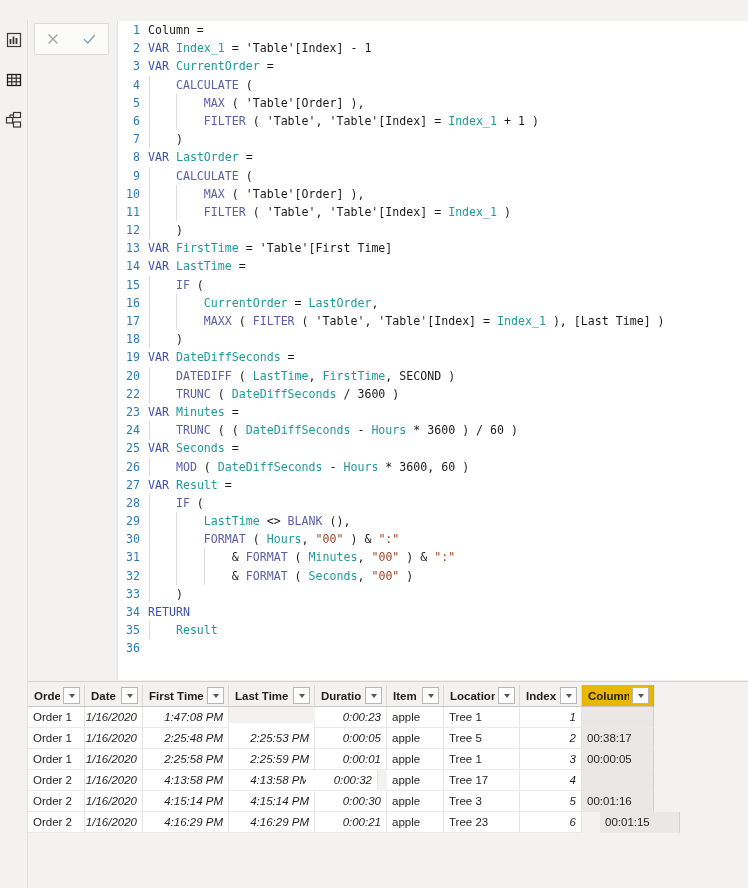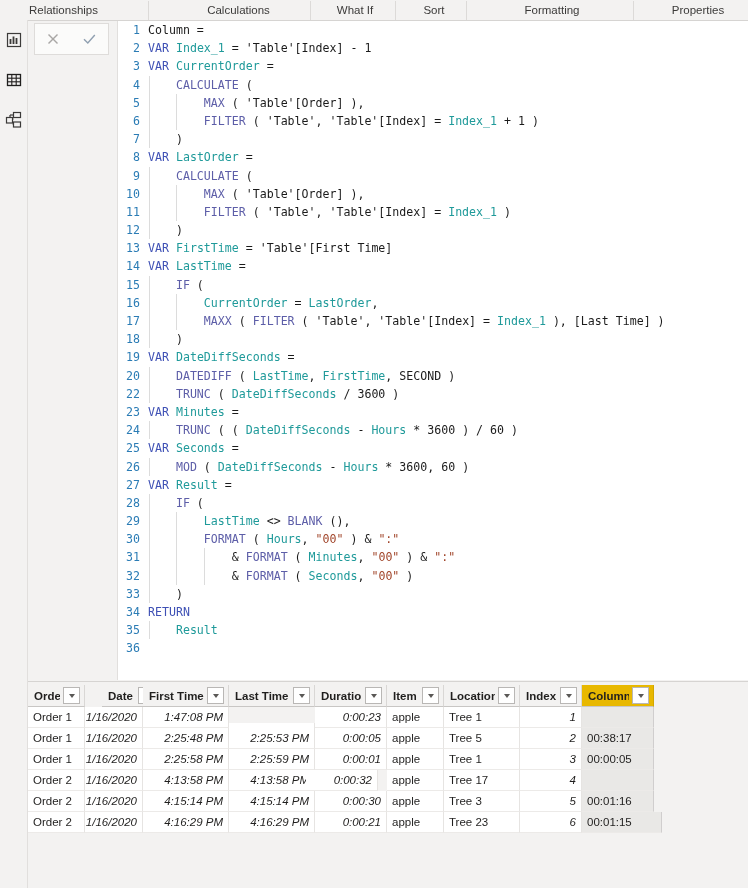--- a/index.html
+++ b/index.html
@@ -205,33 +205,20 @@
     border-left: 3.5px solid transparent;
     border-right: 3.5px solid transparent;
     border-top: 4px solid #5a5856;
   }
 </style>
 </head>
 <body>
 
 <div id="app">
 
-  <div class="ribbon" id="ribbon">
-      <div class="ribbon-group" style="left: -14px; width: 155px;">Relationships</div>
-      <div class="ribbon-group" style="left: 176px; width: 125px;">Calculations</div>
-      <div class="ribbon-group" style="left: 315px; width: 80px;">What If</div>
-      <div class="ribbon-group" style="left: 400px; width: 68px;">Sort</div>
-      <div class="ribbon-group" style="left: 472px; width: 160px;">Formatting</div>
-      <div class="ribbon-group" style="left: 633px; width: 130px;">Properties</div>
-      <div class="ribbon-sep" style="left: 148px;"></div>
-      <div class="ribbon-sep" style="left: 310px;"></div>
-      <div class="ribbon-sep" style="left: 395px;"></div>
-      <div class="ribbon-sep" style="left: 466px;"></div>
-      <div class="ribbon-sep" style="left: 633px;"></div>
-    </div>
 
   <div class="rail">
     <div class="rail-icon" style="top:10px">
       <svg width="16" height="16" viewBox="0 0 16 16">
         <rect x="1.5" y="1.5" width="13" height="13" fill="none" stroke="#3b3a39" stroke-width="1.2"></rect>
         <rect x="3.6" y="7" width="1.8" height="5" fill="#3b3a39"></rect>
         <rect x="6.6" y="4.5" width="1.8" height="7.5" fill="#3b3a39"></rect>
         <rect x="9.6" y="6" width="1.8" height="6" fill="#3b3a39"></rect>
       </svg>
     </div>
@@ -313,21 +300,21 @@
 
   <div class="grid-wrap">
     <div class="grid" id="grid">
         <div class="grid-row hdr-row">
           <div class="hdr" style="left: 0px; width: 57px;">
             <span class="hdr-label">Order</span>
             <span class="filter-btn">
               <span class="caret"></span>
             </span>
           </div>
-          <div class="hdr" style="left: 74px; width: 58px;">
+          <div class="hdr" style="left: 57px; width: 58px;">
             <span class="hdr-label">Date</span>
             <span class="filter-btn">
               <span class="caret"></span>
             </span>
           </div>
           <div class="hdr" style="left: 115px; width: 86px;">
             <span class="hdr-label">First Time</span>
             <span class="filter-btn">
               <span class="caret"></span>
             </span>
@@ -426,18 +413,18 @@
         </div>
         <div class="grid-row">
           <div class="cell" style="left: 0px; width: 57px;">Order 2</div>
           <div class="cell italic right" style="left: 57px; width: 58px;">1/16/2020</div>
           <div class="cell italic right" style="left: 115px; width: 86px;">4:16:29 PM</div>
           <div class="cell italic right" style="left: 201px; width: 86px;">4:16:29 PM</div>
           <div class="cell italic right" style="left: 287px; width: 72px;">0:00:21</div>
           <div class="cell" style="left: 359px; width: 57px;">apple</div>
           <div class="cell" style="left: 416px; width: 76px;">Tree 23</div>
           <div class="cell italic right" style="left: 492px; width: 62px;">6</div>
-          <div class="cell selcol" style="left: 554px; width: 80px;">00:01:15</div>
+          <div class="cell selcol" style="left: 572px; width: 80px;">00:01:15</div>
         </div>
       </div>
   </div>
 
 </div>
 
 </body></html>

